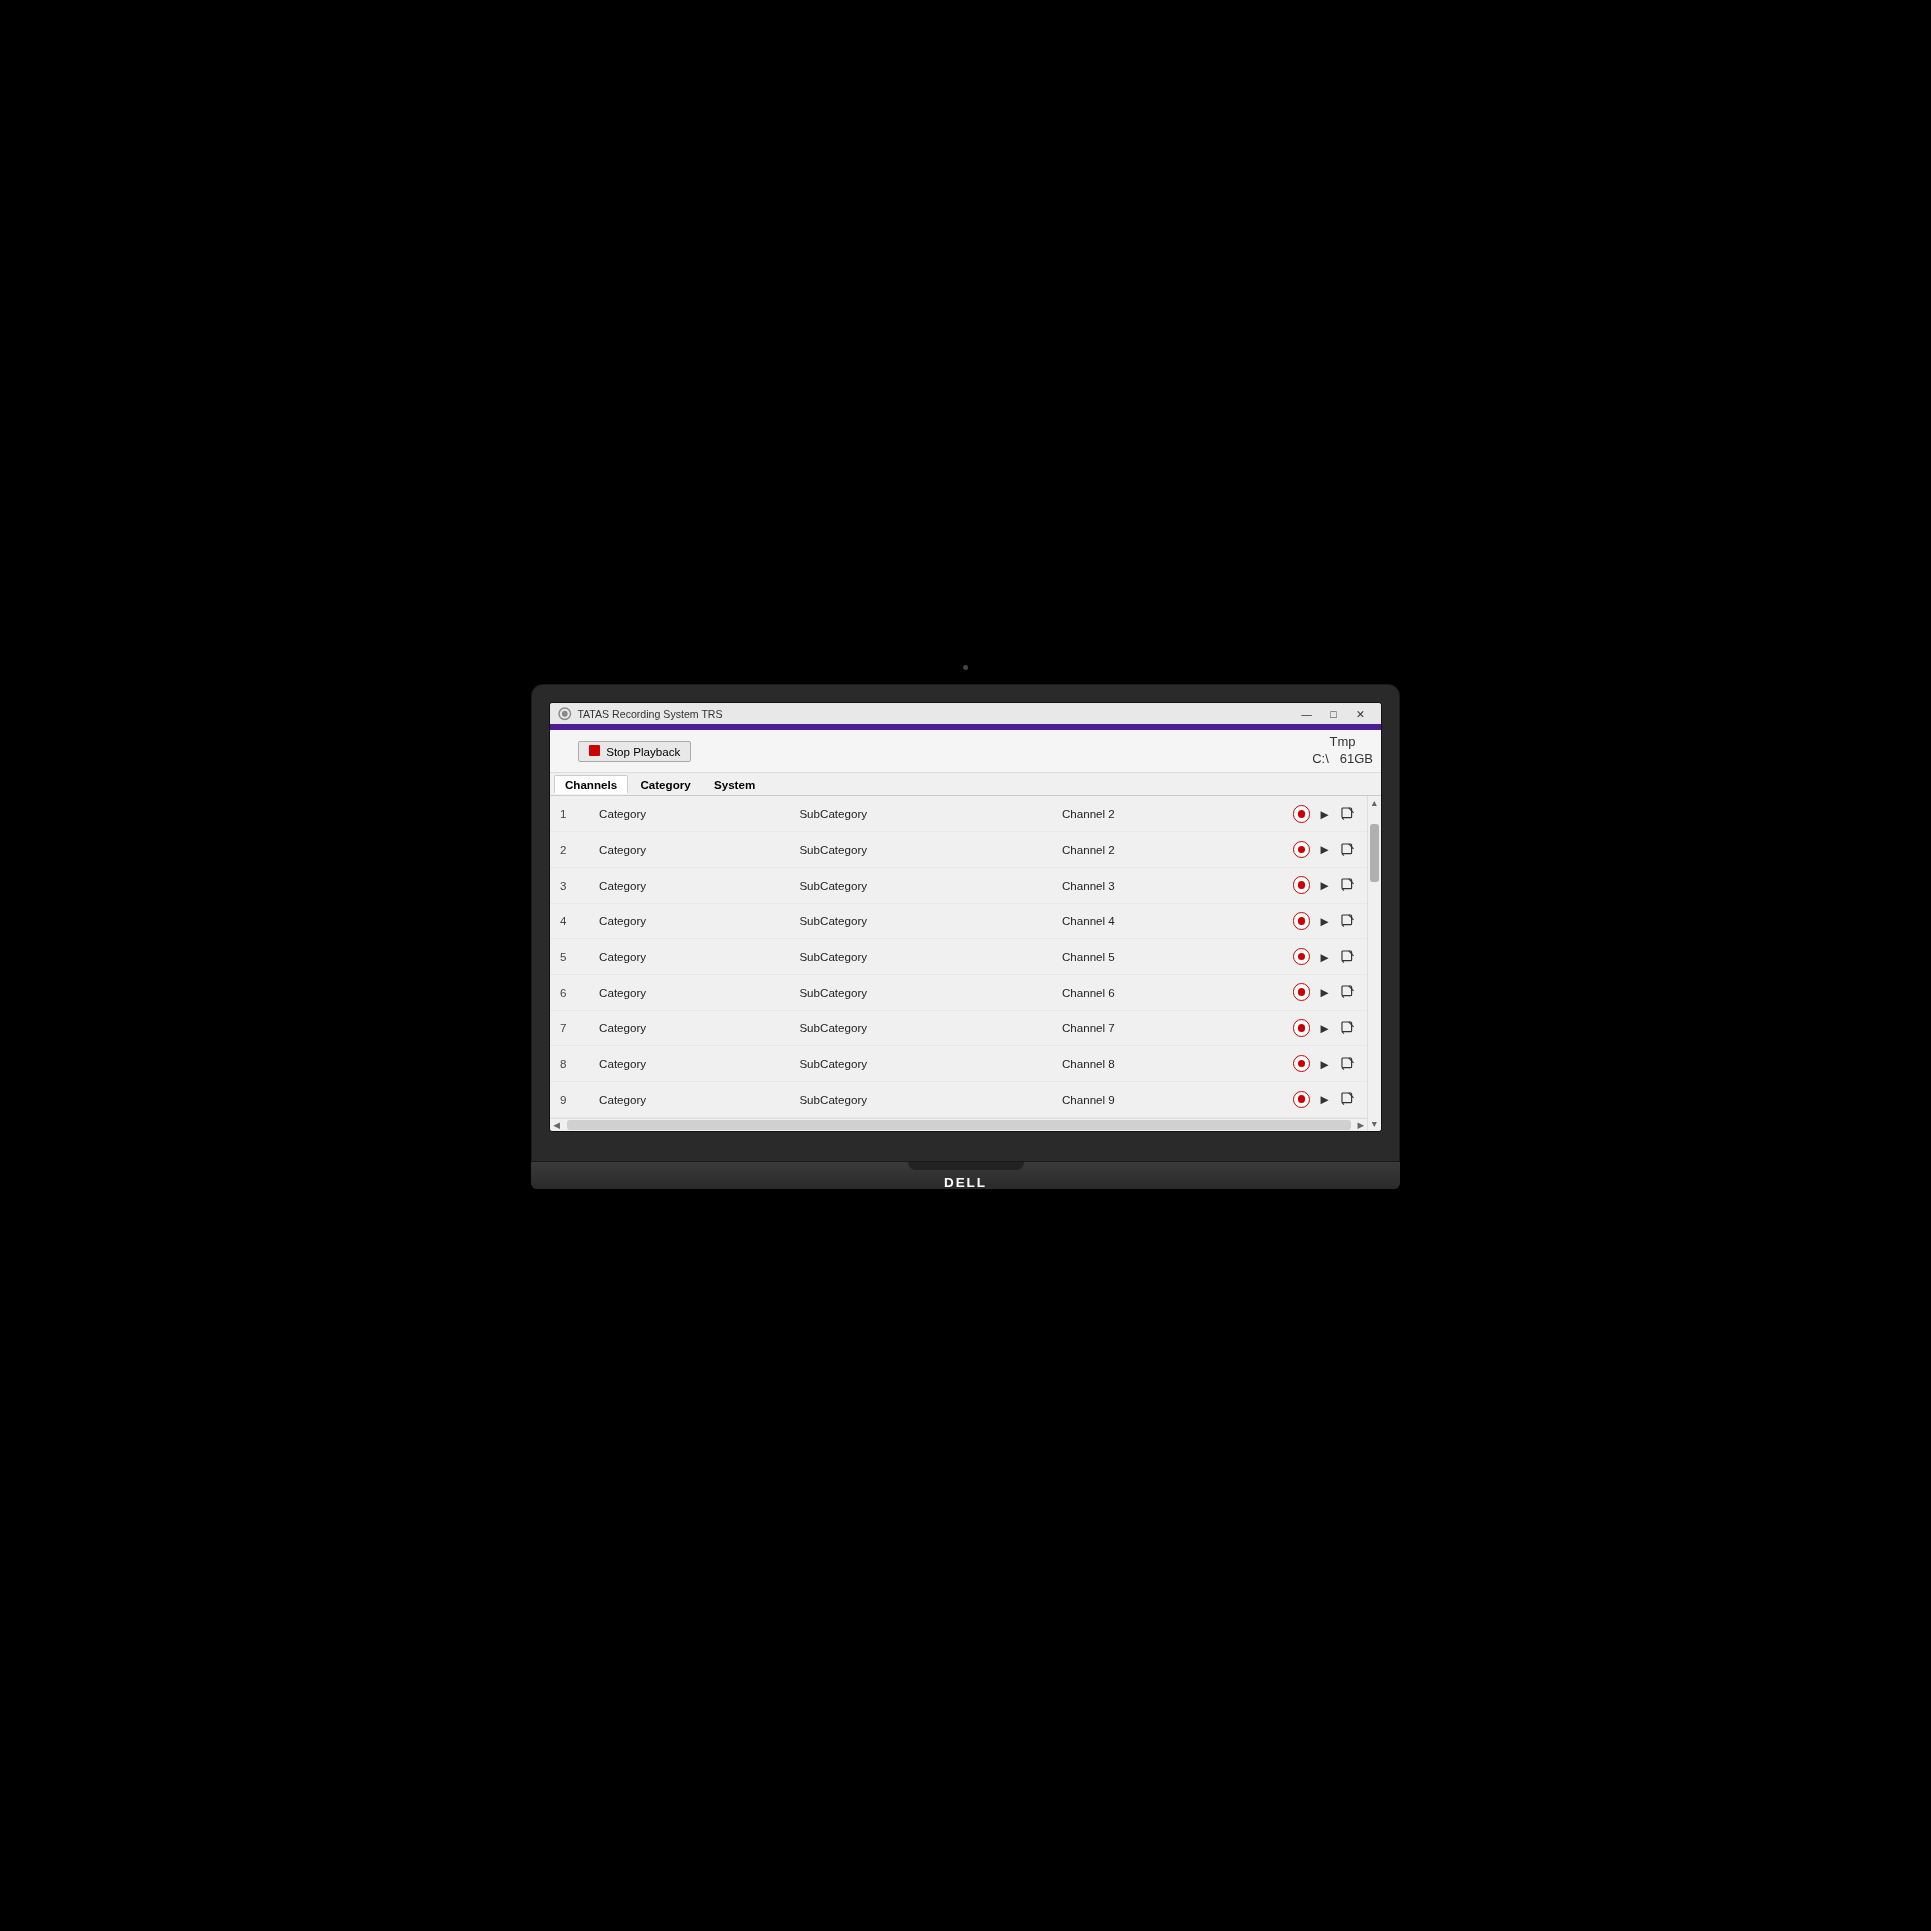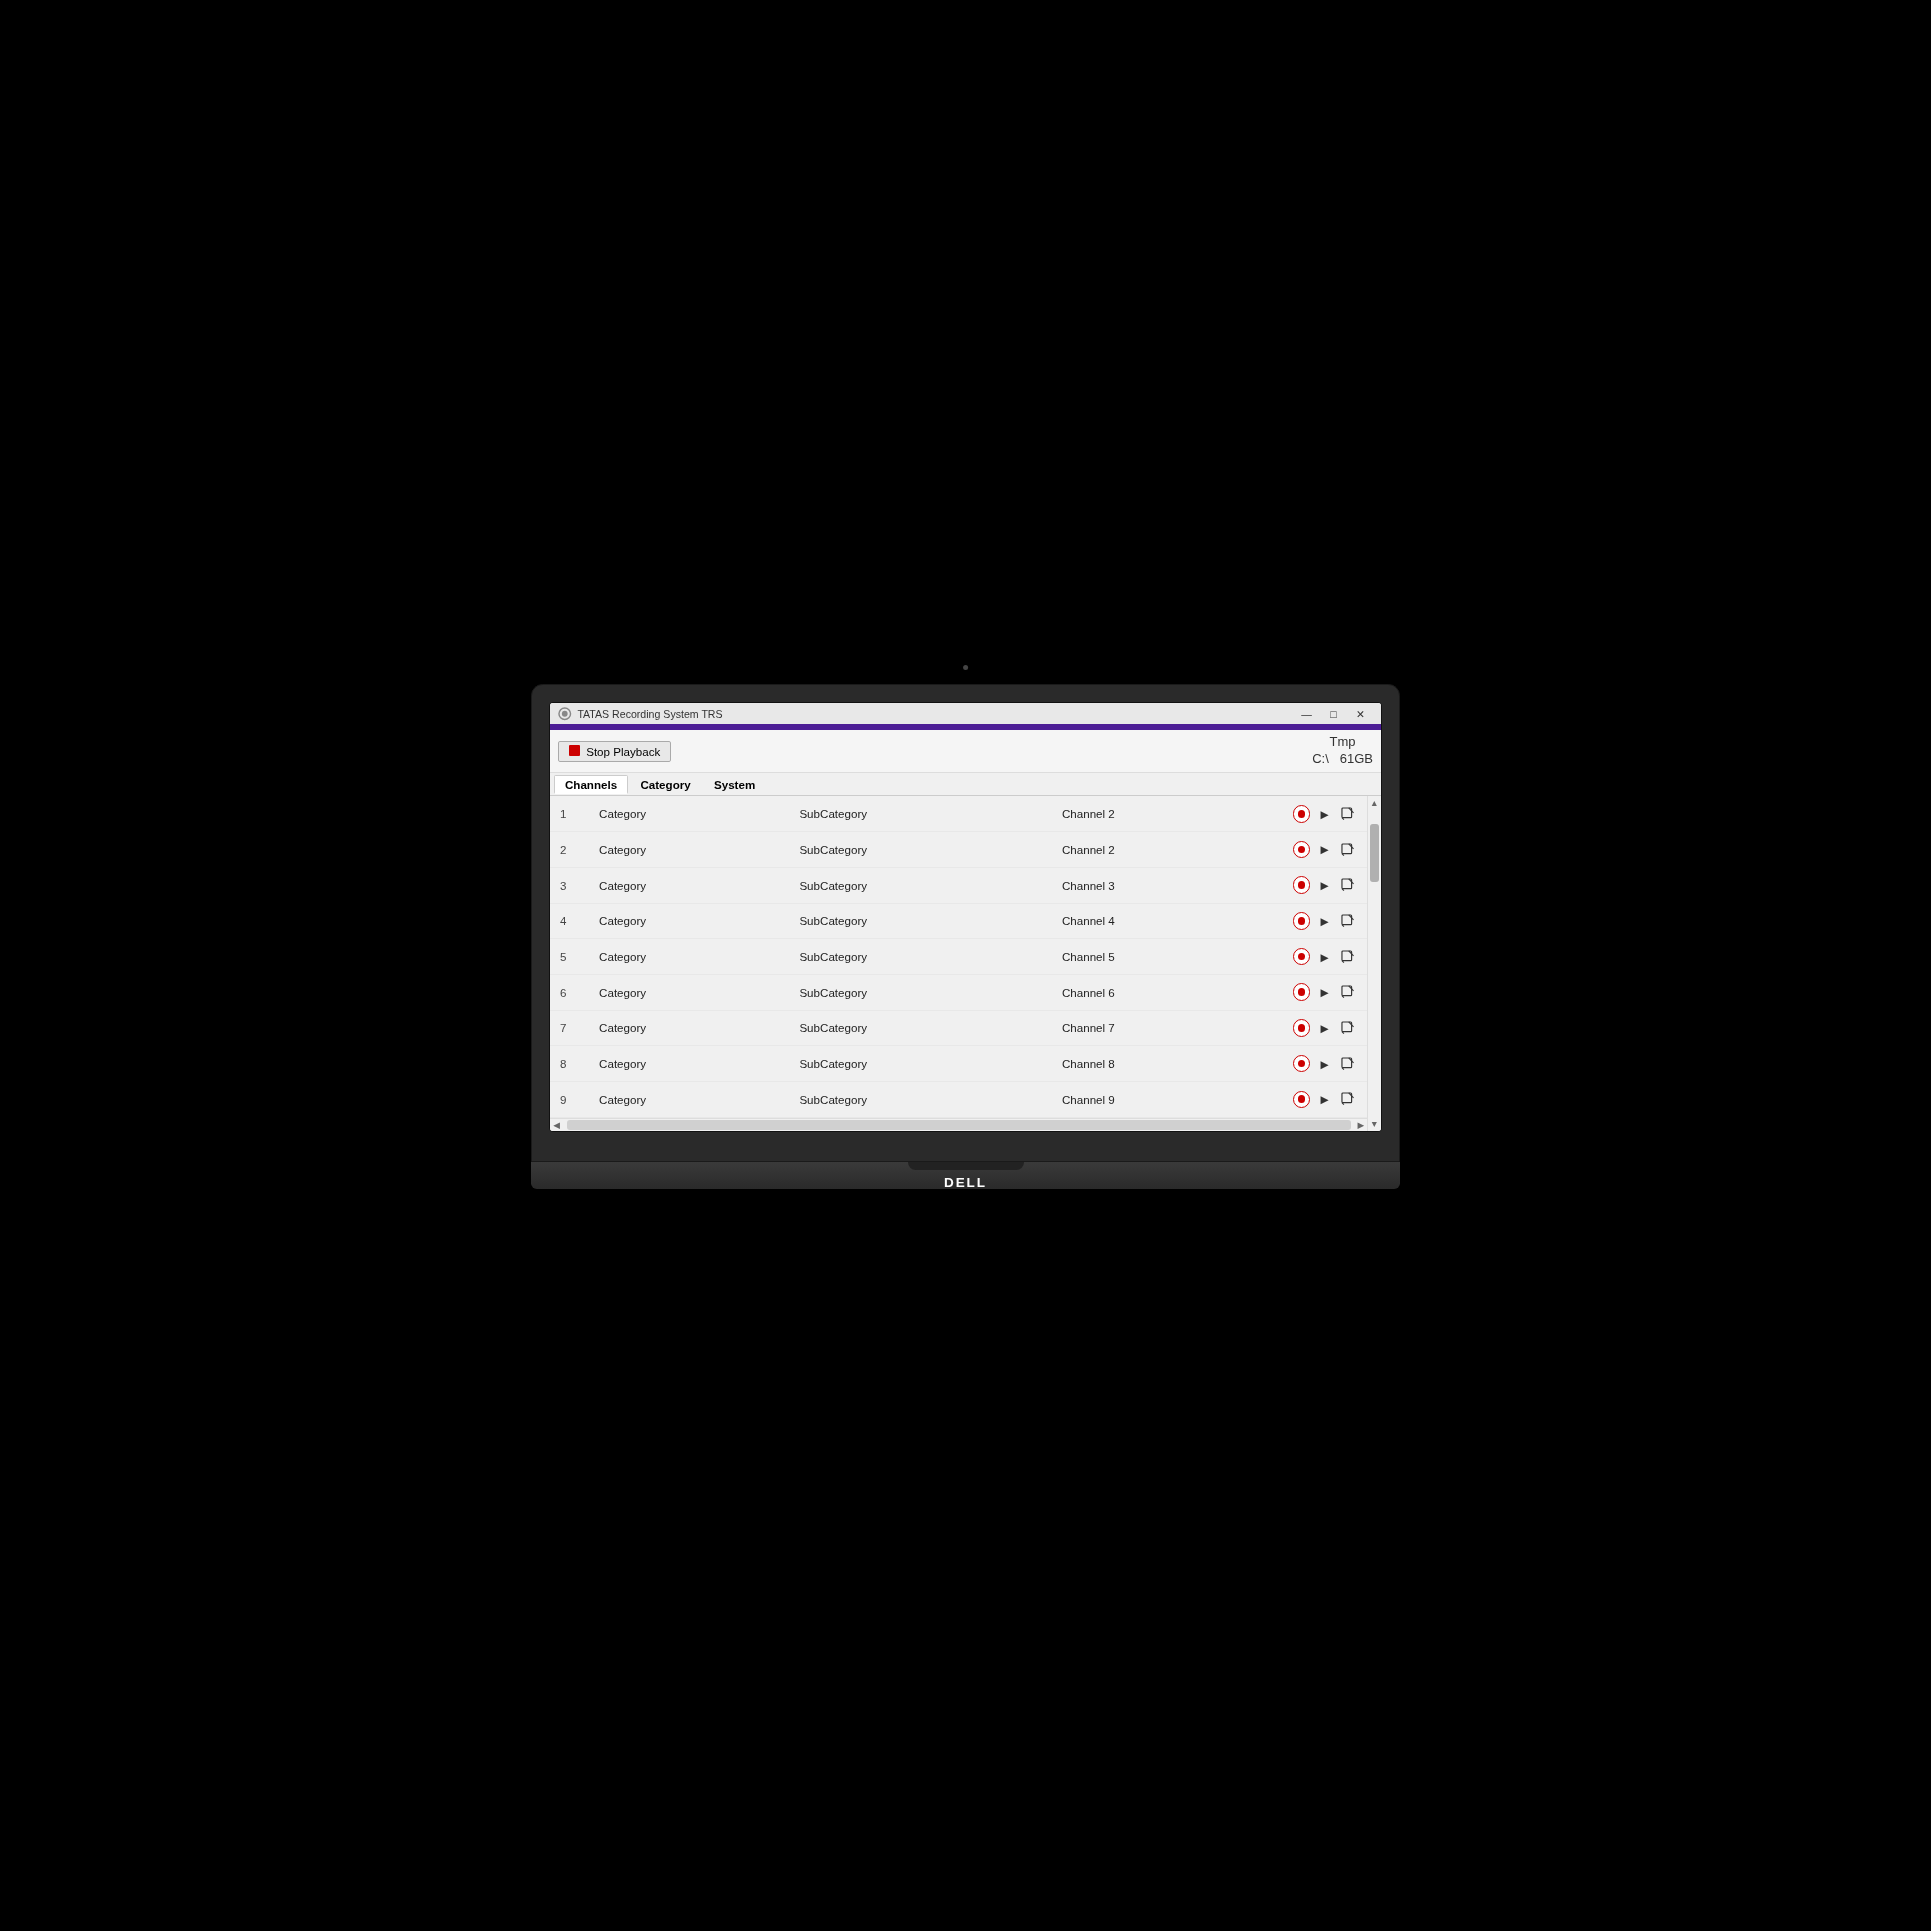--- a/index.html
+++ b/index.html
@@ -148,20 +148,21 @@
     .stop-playback-btn {
       display: flex;
       align-items: flex-start;
       gap: 5.8px;
       padding: 2.9px 9.7px;
       background: #e8e8e8;
       border: 1px solid #aaa;
       cursor: pointer;
       font-size: 11.6px;
       border-radius: 1.9px;
+      margin-left: 20px;
     }
 
     .stop-icon {
       width: 11.6px;
       height: 11.6px;
       background: #cc0000;
       border-radius: 1px;
     }
 
     .toolbar-right {

